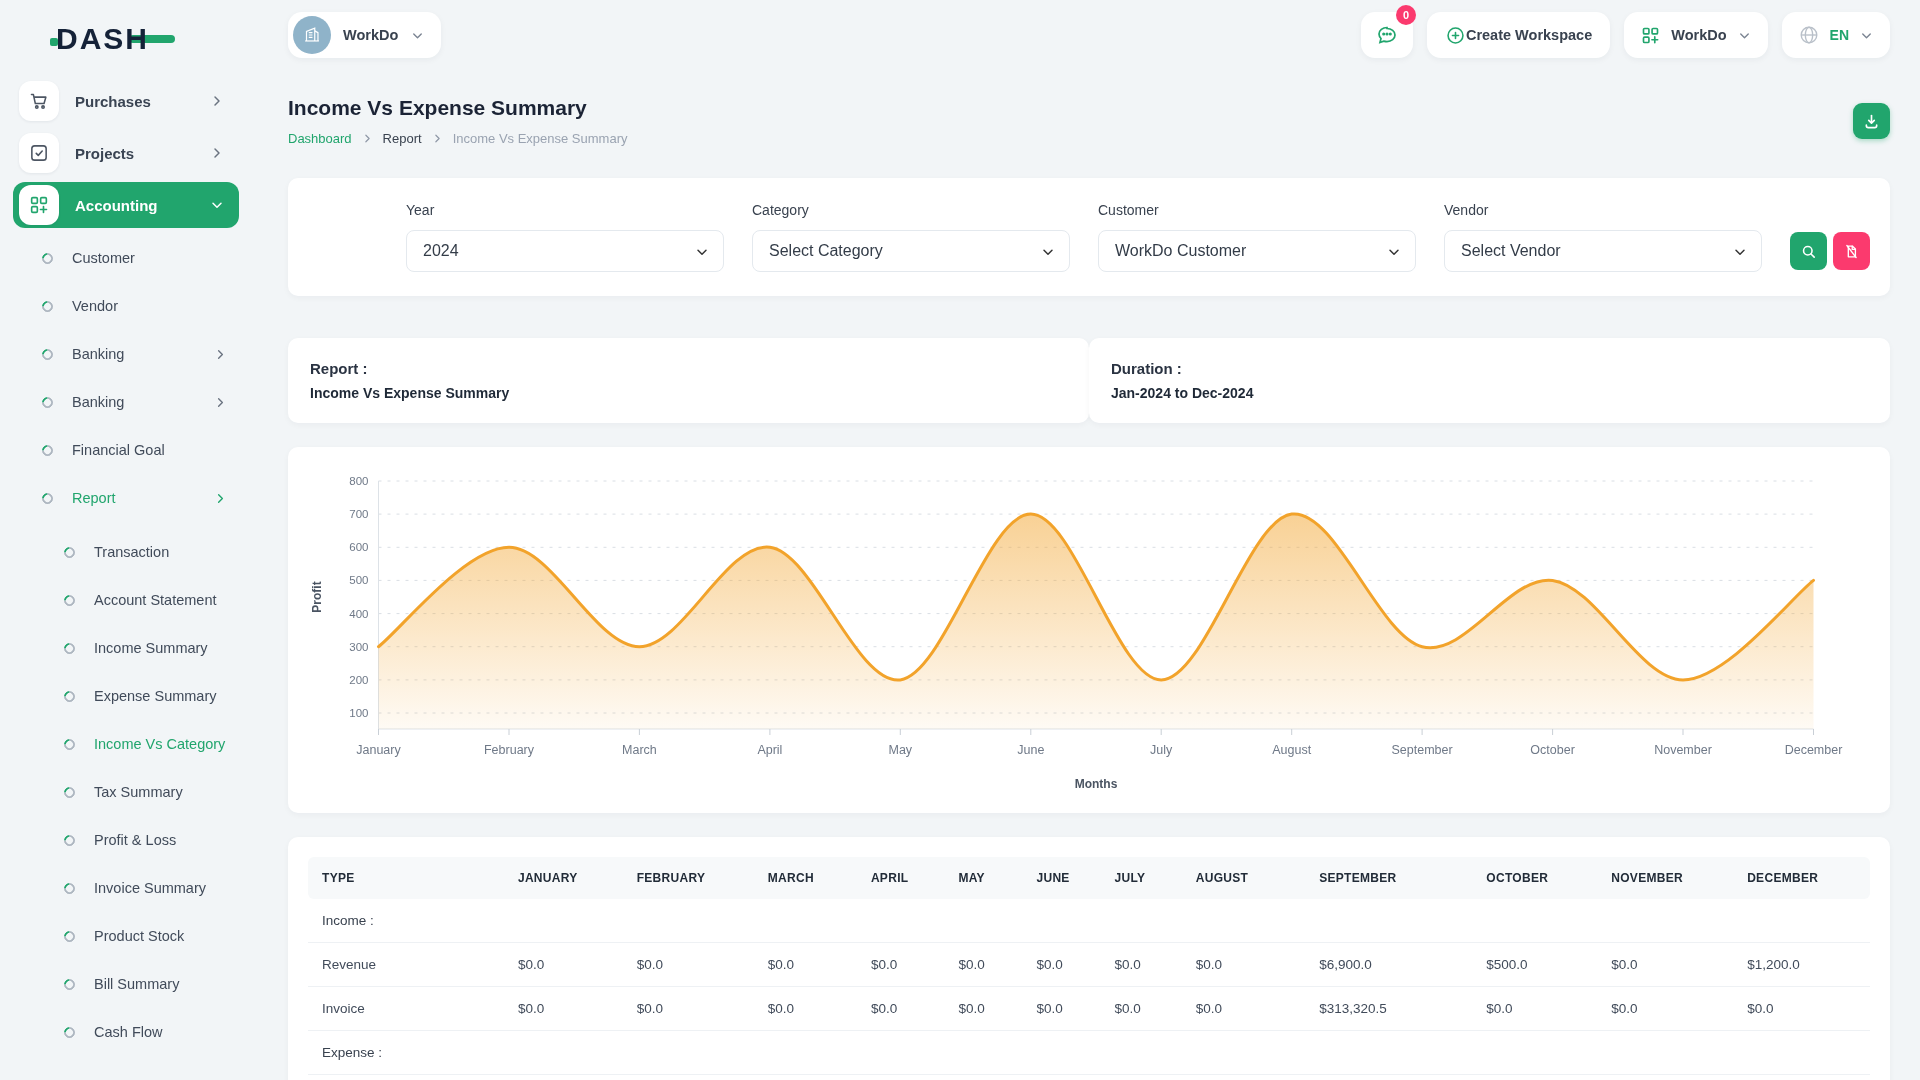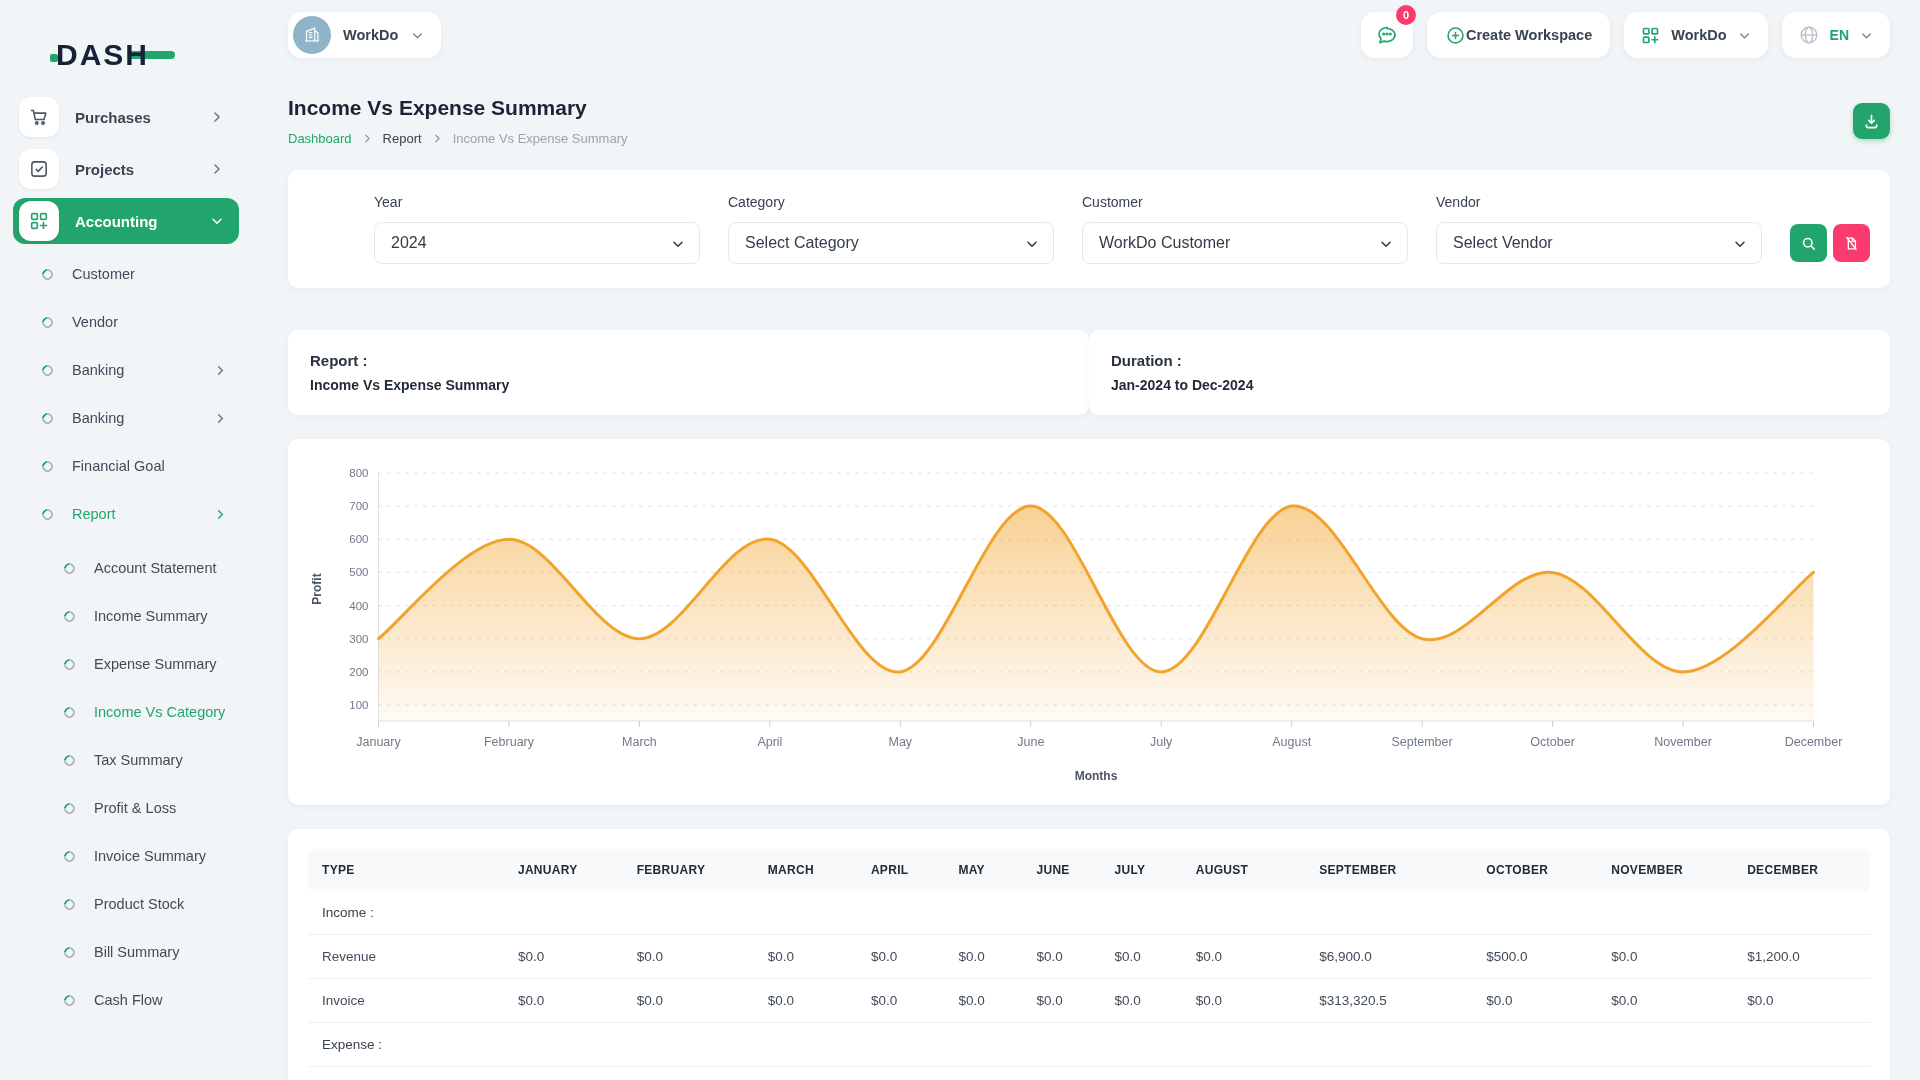--- a/index.html
+++ b/index.html
@@ -6,21 +6,21 @@
   html,body{width:1920px;height:1080px}
   body{
     --primary:#21a56d; --pink:#fb3a6e; --orange:#f2a32b;
     --text:#39424f; --dark:#1a2233; --muted:#9aa3b1; --border:#e4e9ee; --bg:#f2f5f7;
     background:var(--bg); color:var(--text);
     font-family:"Liberation Sans","DejaVu Sans",sans-serif;
     overflow:hidden; position:relative;
   }
   svg{display:block}
   
-  .sidebar{position:absolute;left:0;top:0;width:252px;height:1080px;overflow:hidden;padding-top:34px}
+  .sidebar{position:absolute;left:0;top:0;width:252px;height:1080px;overflow:hidden;padding-top:18px}
   .logo{position:relative;padding:4px 0 16px 56px;display:flex;align-items:center}
   .logo-text{font-size:30px;font-weight:800;color:#152238;letter-spacing:2px;position:relative;z-index:1}
   .logo-bar{display:inline-block;width:46px;height:8px;border-radius:4px;background:var(--primary);margin-left:-20px;position:relative;z-index:0}
   .logo-dot{position:absolute;left:50px;top:20px;width:8px;height:8px;border-radius:2px;background:var(--primary)}
   .nav{list-style:none}
   .nav-item{display:flex;align-items:center;height:46px;margin:6px 13px;padding:0 14px 0 6px;border-radius:12px;cursor:pointer}
   .nav-item .tile{width:40px;height:40px;border-radius:12px;background:#fff;display:flex;align-items:center;justify-content:center;box-shadow:0 1px 3px rgba(20,30,60,.07);flex-shrink:0}
   .nav-item .tile svg{width:22px;height:22px;color:#4d5663}
   .nav-item .label{flex:1;margin-left:16px;font-size:15px;font-weight:600;color:#3a4453}
   .nav-item .chev{width:16px;height:16px;color:#6a7380}
@@ -63,21 +63,21 @@
   .breadcrumb{display:flex;align-items:center;gap:9px;margin-top:11px;font-size:13px}
   .bc-link{color:var(--primary);cursor:pointer}
   .bc-mid{color:#39424f;cursor:pointer}
   .bc-cur{color:var(--muted)}
   .bc-sep{width:13px;height:13px;color:#8f98a6}
   .bc-sep svg{width:100%;height:100%}
   .export-btn{margin-left:auto;width:37px;height:36px;border-radius:9px;background:var(--primary);display:flex;align-items:center;justify-content:center;cursor:pointer;box-shadow:0 2px 5px rgba(33,165,109,.35)}
   .export-btn svg{width:19px;height:19px;color:#fff}
   .card{background:#fff;border-radius:10px;box-shadow:0 2px 6px rgba(18,38,63,.04)}
   
-  .filter-card{margin-top:24px;padding:24px 20px 24px 86px;display:flex;align-items:flex-end;gap:28px}
+  .filter-card{margin-top:32px;padding:24px 20px 24px 118px;display:flex;align-items:flex-end;gap:28px}
   .fgroup{flex:1}
   .flabel{font-size:14px;color:#39424f;margin-bottom:12px}
   .fselect{position:relative;height:42px;border:1px solid var(--border);border-radius:8px;background:#fff;display:flex;align-items:center;padding:0 36px 0 16px;cursor:pointer}
   .fvalue{font-size:16px;color:#333c48;white-space:nowrap;overflow:hidden}
   .fchev{position:absolute;right:13px;top:13px;width:16px;height:16px;color:#333}
   .fchev svg{width:100%;height:100%}
   .fbtns{display:flex;gap:6px;margin-bottom:2px}
   .sq-btn{width:37px;height:38px;border-radius:8px;display:flex;align-items:center;justify-content:center;cursor:pointer}
   .sq-btn svg{width:17px;height:17px;color:#fff}
   .sq-green{background:var(--primary)}
@@ -194,20 +194,24 @@
         <div class="sub-item active">
           <span class="bullet"></span>
           <span class="slabel">Report</span>
           <span class="chev">
             <svg viewBox="0 0 24 24" fill="none" stroke="currentColor" stroke-width="2.2" stroke-linecap="round" stroke-linejoin="round">
               <path d="M9 6l6 6-6 6"></path>
             </svg>
           </span>
         </div>
         <div class="subnav">
+          <div class="sub-item">
+            <span class="bullet"></span>
+            <span class="slabel">Transaction</span>
+          </div>
           <div class="sub-item">
             <span class="bullet"></span>
             <span class="slabel">Account Statement</span>
           </div>
           <div class="sub-item">
             <span class="bullet"></span>
             <span class="slabel">Income Summary</span>
           </div>
           <div class="sub-item">
             <span class="bullet"></span>

